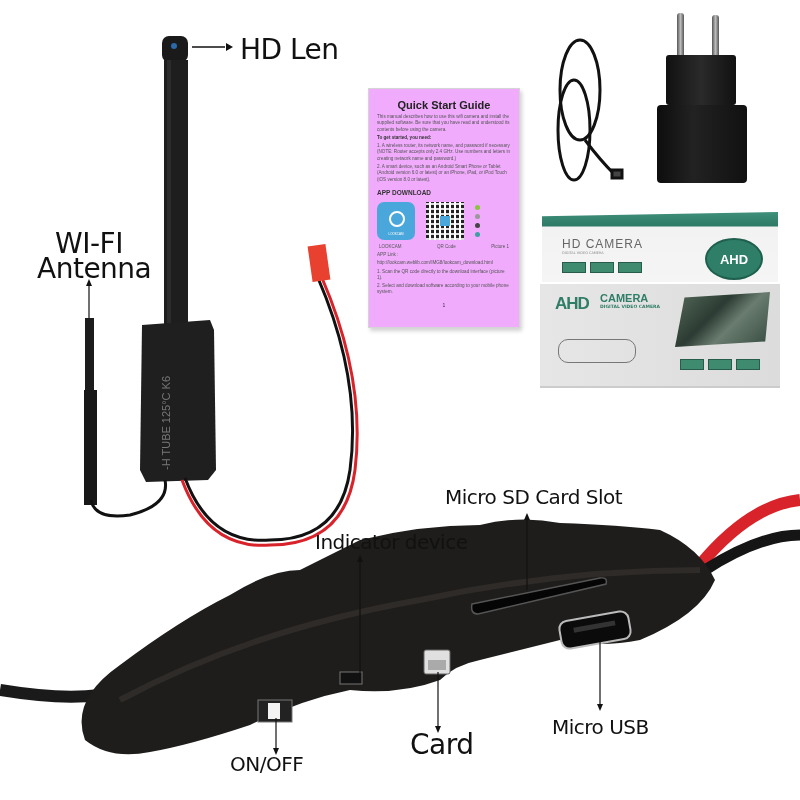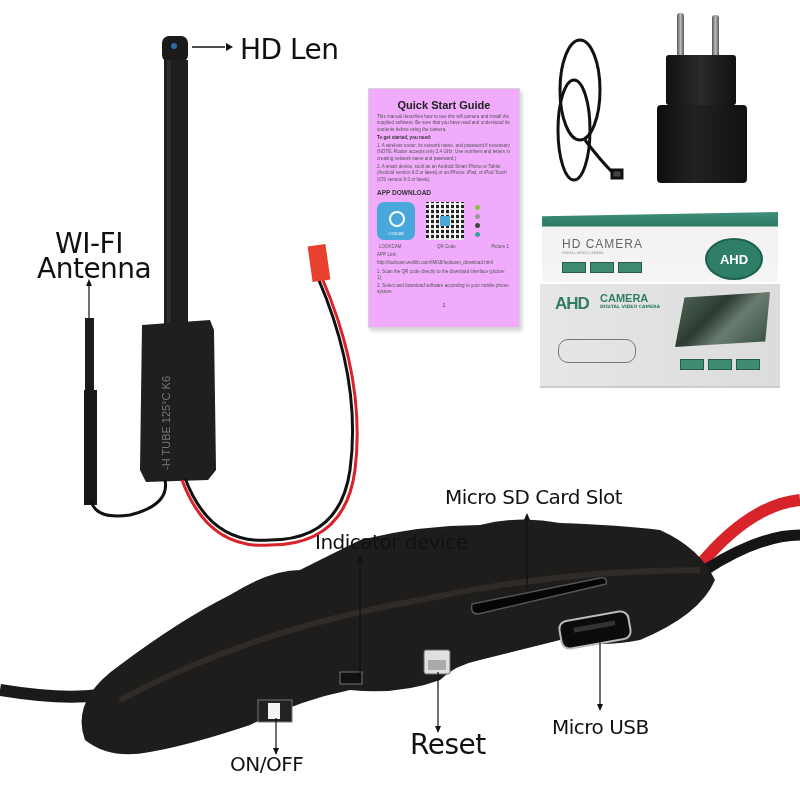--- a/index.html
+++ b/index.html
@@ -120,21 +120,21 @@
 <div class="pin" style="left:712px;top:15px;"></div>
 <div class="charger-top"></div>
 <div class="charger" style="top:105px;height:78px;"></div>
 
 <div class="label lbl-lg" style="left:240px;top:33px;">HD Len</div>
 <div class="label lbl-lg" style="left:55px;top:227px;">WI-FI</div>
 <div class="label lbl-lg" style="left:37px;top:252px;">Antenna</div>
 <div class="label lbl-md" style="left:445px;top:485px;">Micro SD Card Slot</div>
 <div class="label lbl-md" style="left:315px;top:530px;">Indicator device</div>
 <div class="label lbl-md" style="left:552px;top:715px;">Micro USB</div>
-<div class="label lbl-lg" style="left:410px;top:728px;">Reset</div>
+<div class="label lbl-lg" style="left:410px;top:728px;">Card</div>
 <div class="label lbl-md" style="left:230px;top:752px;">ON/OFF</div>
 
 <div class="manual">
   <h3>Quick Start Guide</h3>
   <p>This manual describes how to use this wifi camera and install the supplied software. Be sure that you have read and understood its contents before using the camera.</p>
   <p class="b">To get started, you need:</p>
   <p>1.  A wireless router, its network name, and password if necessary (NOTE: Router accepts only 2.4 GHz. Use numbers and letters in creating network name and password.)</p>
   <p>2.  A smart device, such as an Android Smart Phone or Tablet (Android version 6.0 or latest) or an iPhone, iPad, or iPod Touch (iOS version 8.0 or latest).</p>
   <div class="sec">APP DOWNLOAD</div>
   <div class="row">

